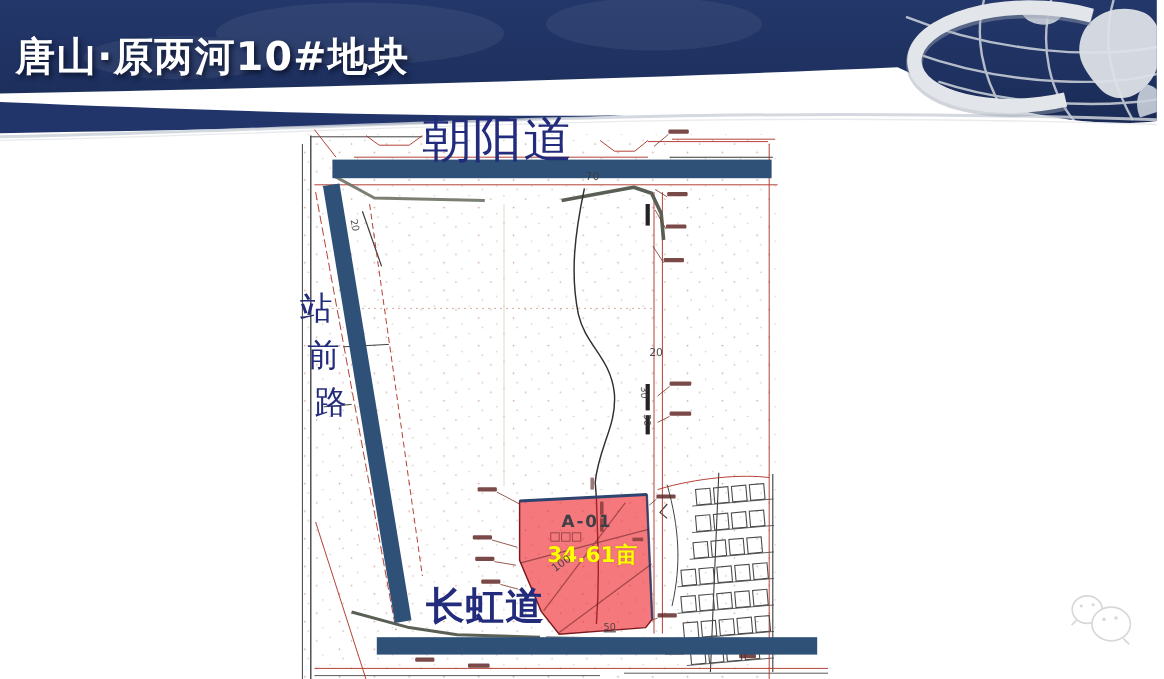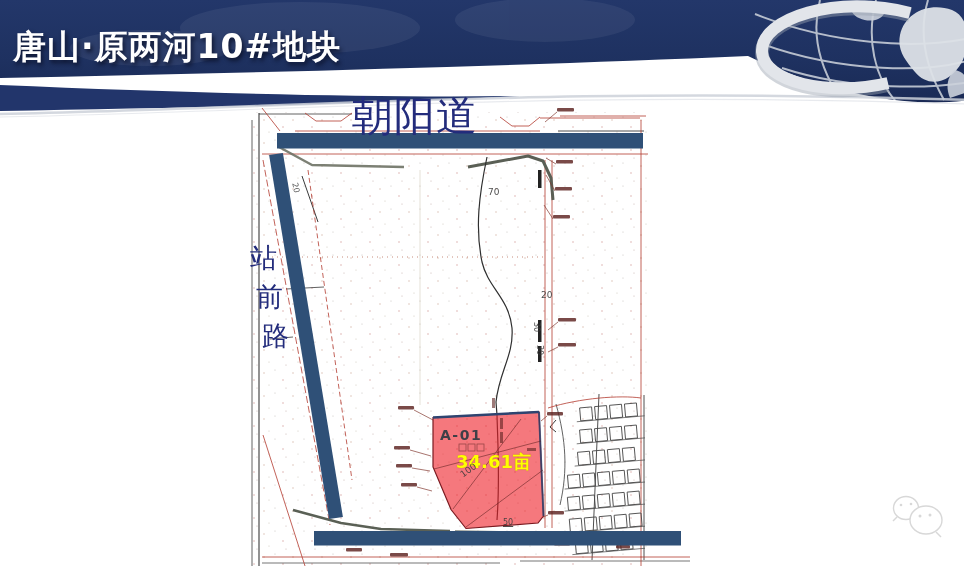--- a/index.html
+++ b/index.html
@@ -8,26 +8,26 @@
   svg{position:absolute;left:0;top:0;}
   .title{position:absolute;left:13px;top:25px;z-index:5;margin:0;
          font-size:33px;font-weight:bold;color:#ffffff;letter-spacing:1px;
          font-family:"DejaVu Sans","Liberation Sans",sans-serif;
          text-shadow:2px 3px 4px rgba(10,16,40,.85);}
   .lbl{position:absolute;z-index:4;color:#232c7c;font-family:"DejaVu Serif","Liberation Serif",serif;line-height:1;}
   .road-top{left:352px;top:96px;font-size:41px;letter-spacing:1px;}
   .road-bottom{left:355px;top:489px;font-size:32px;font-weight:600;letter-spacing:1px;}
   .vchar{font-size:27px;}
   .v1{left:250px;top:244px;} .v2{left:256px;top:283px;} .v3{left:262px;top:322px;}
-  .parcel-id{position:absolute;left:440px;top:427px;z-index:4;font-size:14px;font-weight:600;
+  .parcel-id{position:absolute;left:468px;top:427px;z-index:4;font-size:14px;font-weight:600;
              letter-spacing:1.5px;color:#3f3f47;}
   .parcel-area{position:absolute;left:456px;top:450px;z-index:4;font-size:18px;font-weight:800;
                color:#ffff00;text-shadow:0 0 1px rgba(120,60,0,.55);}
   .dim{position:absolute;z-index:4;font-size:9px;color:#3a3a3a;opacity:.9;transform-origin:left top;line-height:1;}
-  .d70{left:488px;top:144px;margin-top:44px;} .d20e{left:541px;top:291px;}
+  .d70{left:488px;top:144px;} .d20e{left:541px;top:291px;}
   .d30a{left:540px;top:322px;transform:rotate(90deg);font-size:8px;}
   .d30b{left:543px;top:345px;transform:rotate(90deg);font-size:8px;}
   .d100{left:459px;top:472px;transform:rotate(-36deg);}
   .d50{left:503px;top:519px;font-size:8px;text-decoration:underline;}
   .d20w{left:298px;top:182px;transform:rotate(78deg);font-size:8px;}
 </style>
 </head>
 <body>
 
 <div class="slide">
@@ -278,20 +278,21 @@
       <circle cx="930" cy="515" r="1.5" fill="#d8d8d8" stroke="none"></circle>
       <path d="M936,532 L941,537" stroke="#d8d8d8" fill="none"></path>
       <path d="M897,517 L893,521" stroke="#d8d8d8" fill="none"></path>
     </g>
   </svg>
 
   <div class="lbl road-top">朝阳道</div>
   <div class="lbl vchar v1">站</div>
   <div class="lbl vchar v2">前</div>
   <div class="lbl vchar v3">路</div>
+  <div class="lbl road-bottom">长虹道</div>
 
   <div class="parcel-id">A-01</div>
   <div class="parcel-area">34.61亩</div>
 
   <div class="dim d70">70</div>
   <div class="dim d20e">20</div>
   <div class="dim d30a">30</div>
   <div class="dim d30b">30</div>
   <div class="dim d100">100</div>
   <div class="dim d50">50</div>

